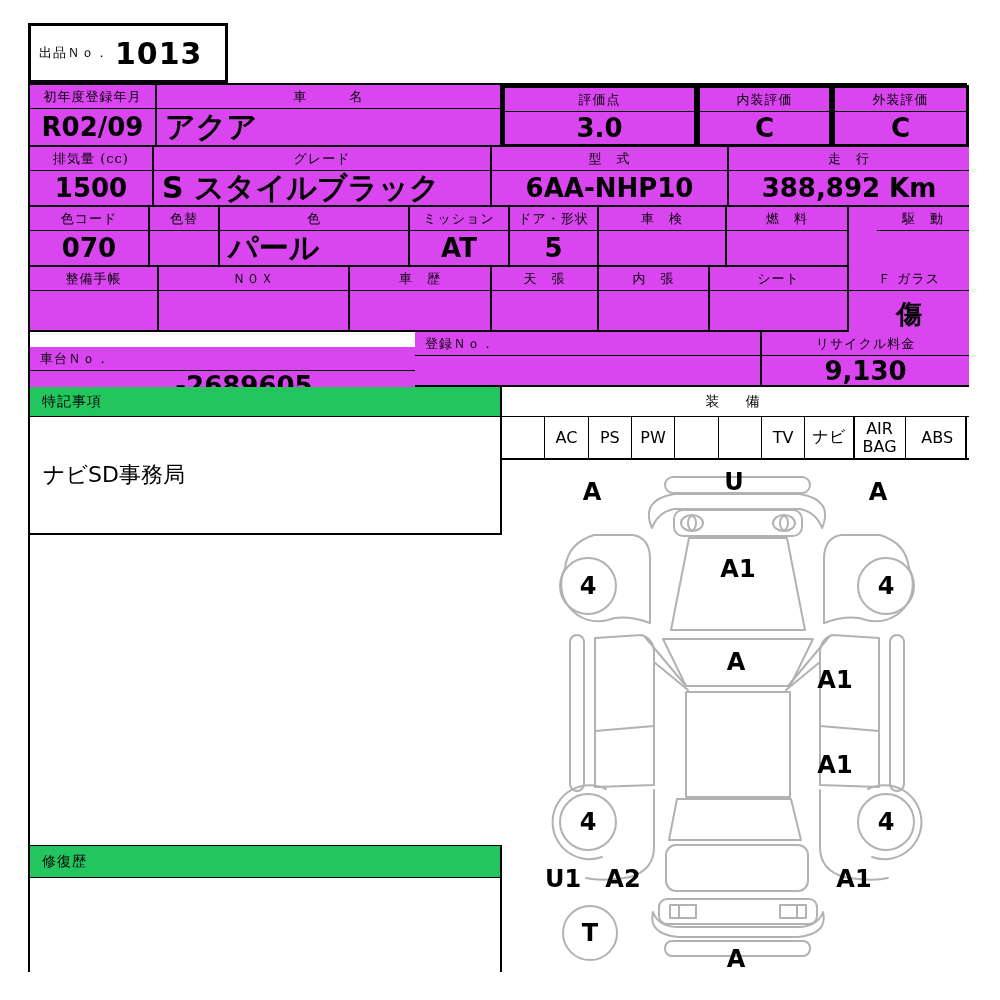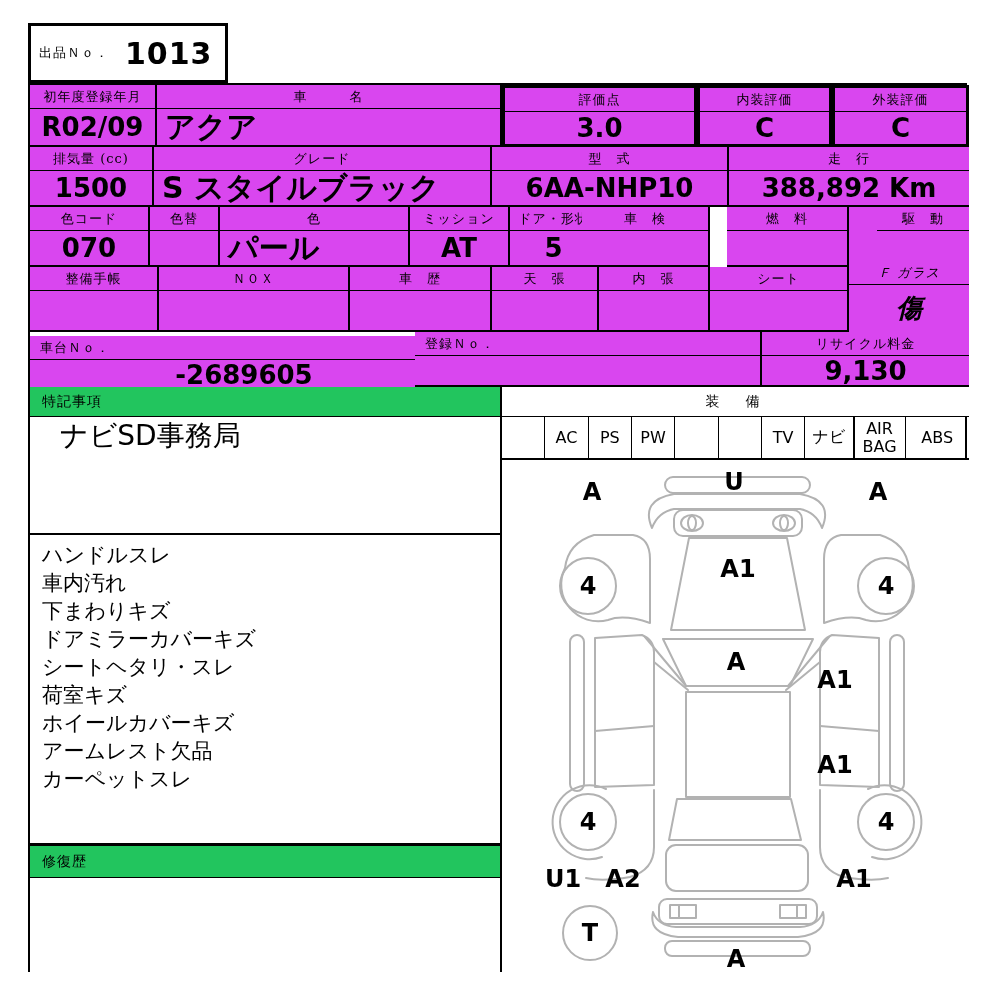--- a/index.html
+++ b/index.html
@@ -2,40 +2,40 @@
 <html><head>
 <meta charset="utf-8">
 <style>
   html,body{margin:0;padding:0;background:#fff;}
   #stage{position:relative;width:1000px;height:1000px;background:#ffffff;
          font-family:"DejaVu Sans",sans-serif;color:#000;overflow:hidden;}
   
   #lotbox{position:absolute;left:28px;top:23px;width:200px;height:60px;
           border:3px solid #000;box-sizing:border-box;display:flex;align-items:center;padding-left:8px;}
   #lotbox .lbl{font-family:"DejaVu Serif",serif;font-size:13px;letter-spacing:1px;}
-  #lotbox .val{font-size:30px;font-weight:bold;margin-left:16px;letter-spacing:1px;}
+  #lotbox .val{font-size:30px;font-weight:bold;margin-left:6px;letter-spacing:1px;}
   
   #tbl{position:absolute;left:28px;top:83px;width:939px;height:889px;
        border:2px solid #000;box-sizing:border-box;}
   .cell{position:absolute;box-sizing:border-box;border-right:2px solid #000;border-bottom:2px solid #000;background:#d946ef;}
   .cell.noR{border-right:none;}
   .cell.thick{border:3px solid #000;}
   .clabel{box-sizing:border-box;border-bottom:1px solid #000;height:24px;display:flex;align-items:center;justify-content:center;
           font-family:"DejaVu Serif",serif;font-size:13px;letter-spacing:1px;white-space:pre;}
   .clabel.left{justify-content:flex-start;padding-left:10px;}
   .cvalue{display:flex;align-items:center;justify-content:center;font-weight:bold;font-size:30px;
           height:calc(100% - 24px);box-sizing:border-box;white-space:pre;}
   .cvalue.left{justify-content:flex-start;padding-left:8px;}
   .cvalue.big{font-size:26px;}
   
   .panelhdr{position:absolute;box-sizing:border-box;border-right:2px solid #000;border-bottom:1px solid #000;
             display:flex;align-items:center;padding-left:12px;
             font-family:"DejaVu Serif",serif;font-size:14px;letter-spacing:1px;background:#22c55e;}
   #memoBox{position:absolute;box-sizing:border-box;border-right:2px solid #000;border-bottom:2px solid #000;
-           display:flex;padding-left:30px;font-size:28px;}
+           display:flex;align-items:center;padding-left:13px;font-size:22px;}
   #notesBox{position:absolute;box-sizing:border-box;border-right:2px solid #000;border-bottom:2px solid #000;
             padding:6px 0 0 12px;font-size:21px;line-height:28px;}
   #repairHdr{border-top:1px solid #000;}
   #repairBox{position:absolute;box-sizing:border-box;border-right:2px solid #000;background:#fff;}
   
   #equipHdr{position:absolute;box-sizing:border-box;border-bottom:1px solid #000;display:flex;align-items:center;justify-content:center;
             font-family:"DejaVu Serif",serif;font-size:14px;letter-spacing:6px;background:#fff;}
   #equipRow{position:absolute;box-sizing:border-box;border-bottom:2px solid #000;display:flex;}
   .eqcell{flex:1;box-sizing:border-box;border-right:1.5px solid #000;display:flex;align-items:center;justify-content:center;
           font-size:16px;white-space:pre-line;text-align:center;}
@@ -112,21 +112,21 @@
       <div class="cvalue left">パール</div>
     </div>
     <div class="cell" style="left:380px;top:122px;width:100px;height:60px;">
       <div class="clabel">ミッション</div>
       <div class="cvalue big">AT</div>
     </div>
     <div class="cell" style="left:480px;top:122px;width:89px;height:60px;">
       <div class="clabel">ドア・形状</div>
       <div class="cvalue big">5</div>
     </div>
-    <div class="cell" style="left:552px;top:122px;width:128px;height:60px;text-align:center;">
+    <div class="cell" style="left:569px;top:122px;width:128px;height:60px;text-align:center;">
       <div class="clabel">車　検</div>
       <div class="cvalue"></div>
     </div>
     <div class="cell" style="left:697px;top:122px;width:122px;height:60px;">
       <div class="clabel">燃　料</div>
       <div class="cvalue"></div>
     </div>
     <div class="cell noR" style="left:819px;top:122px;width:120px;height:64px;padding-left:28px;">
       <div class="clabel">駆　動</div>
       <div class="cvalue"></div>
@@ -149,55 +149,44 @@
       <div class="cvalue"></div>
     </div>
     <div class="cell" style="left:569px;top:182px;width:111px;height:65px;">
       <div class="clabel">内　張</div>
       <div class="cvalue"></div>
     </div>
     <div class="cell" style="left:680px;top:182px;width:139px;height:65px;">
       <div class="clabel">シート</div>
       <div class="cvalue"></div>
     </div>
-    <div class="cell noR" style="left:819px;top:176px;width:120px;height:73px;font-style:italic;">
+    <div class="cell noR" style="left:819px;top:182px;width:120px;height:73px;">
       <div class="clabel">Ｆ ガラス</div>
       <div class="cvalue big">傷</div>
     </div>
 
-    <div class="cell" style="left:0;top:251px;width:430px;height:55px;">
+    <div class="cell" style="left:0;top:262px;width:430px;height:55px;">
       <div class="clabel left">車台Ｎｏ．</div>
       <div class="cvalue big">-2689605</div>
     </div>
     <div class="cell" style="left:385px;top:247px;width:347px;height:55px;">
       <div class="clabel left">登録Ｎｏ．</div>
       <div class="cvalue"></div>
     </div>
     <div class="cell noR" style="left:732px;top:247px;width:207px;height:55px;">
       <div class="clabel">リサイクル料金</div>
       <div class="cvalue big">9,130</div>
     </div>
 
     <div class="panelhdr" style="left:0;top:302px;width:472px;height:30px;">
       <span>特記事項</span>
     </div>
     <div id="memoBox" style="left:0;top:332px;width:472px;height:118px;">
       <span>ナビSD事務局</span>
     </div>
-    <div id="notesBox" style="left:0;top:450px;width:472px;height:310px;">
-        <div>ハンドルスレ</div>
-        <div>車内汚れ</div>
-        <div>下まわりキズ</div>
-        <div>ドアミラーカバーキズ</div>
-        <div>シートヘタリ・スレ</div>
-        <div>荷室キズ</div>
-        <div>ホイールカバーキズ</div>
-        <div>アームレスト欠品</div>
-        <div>カーペットスレ</div>
-      </div>
     <div class="panelhdr" id="repairHdr" style="left:0;top:760px;width:472px;height:33px;">
       <span>修復歴</span>
     </div>
     <div id="repairBox" style="left:0;top:793px;width:472px;height:94px;">
       <span></span>
     </div>
 
     <div id="equipHdr" style="left:472px;top:302px;width:467px;height:30px;">
       <span>装　備</span>
     </div>

